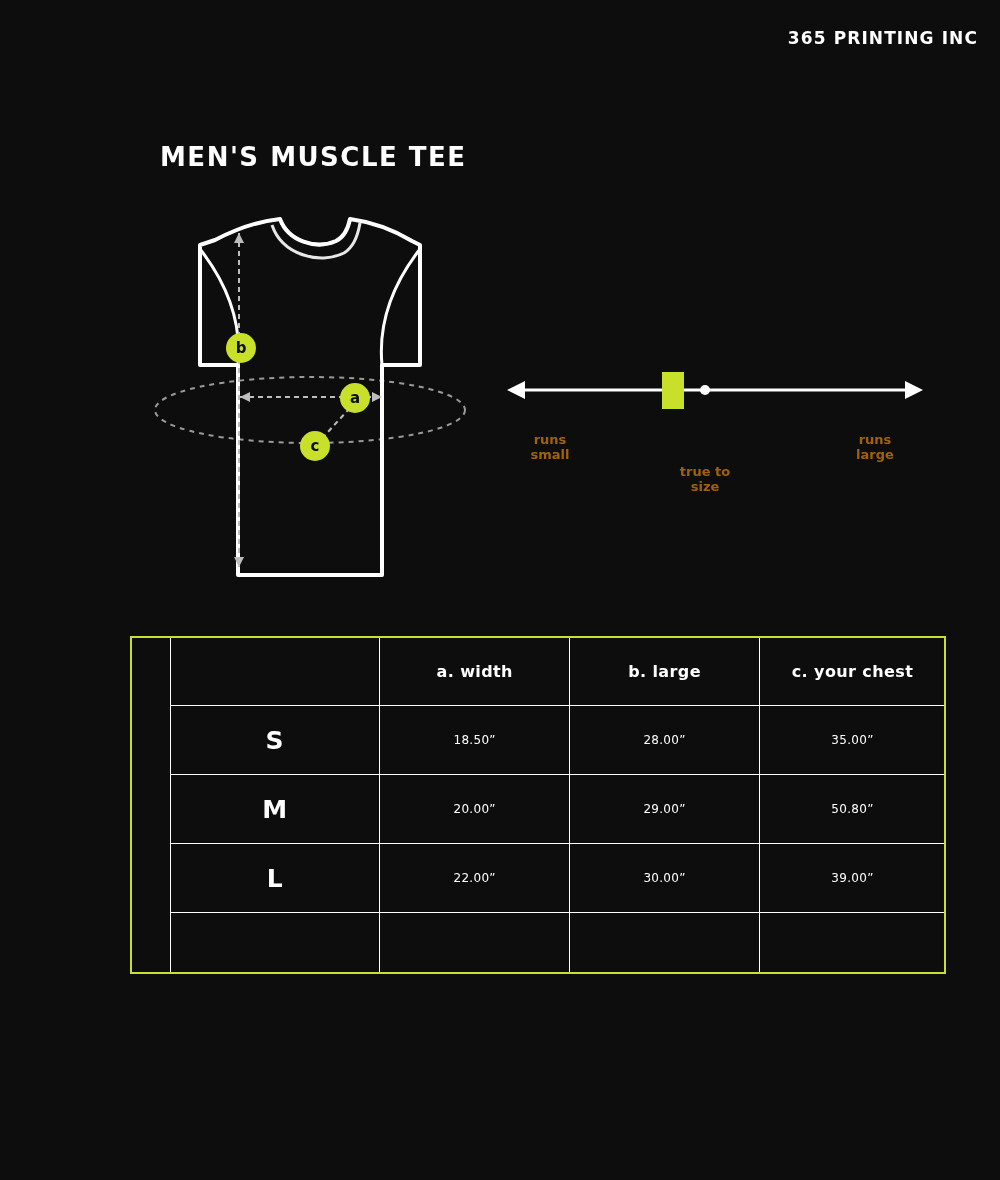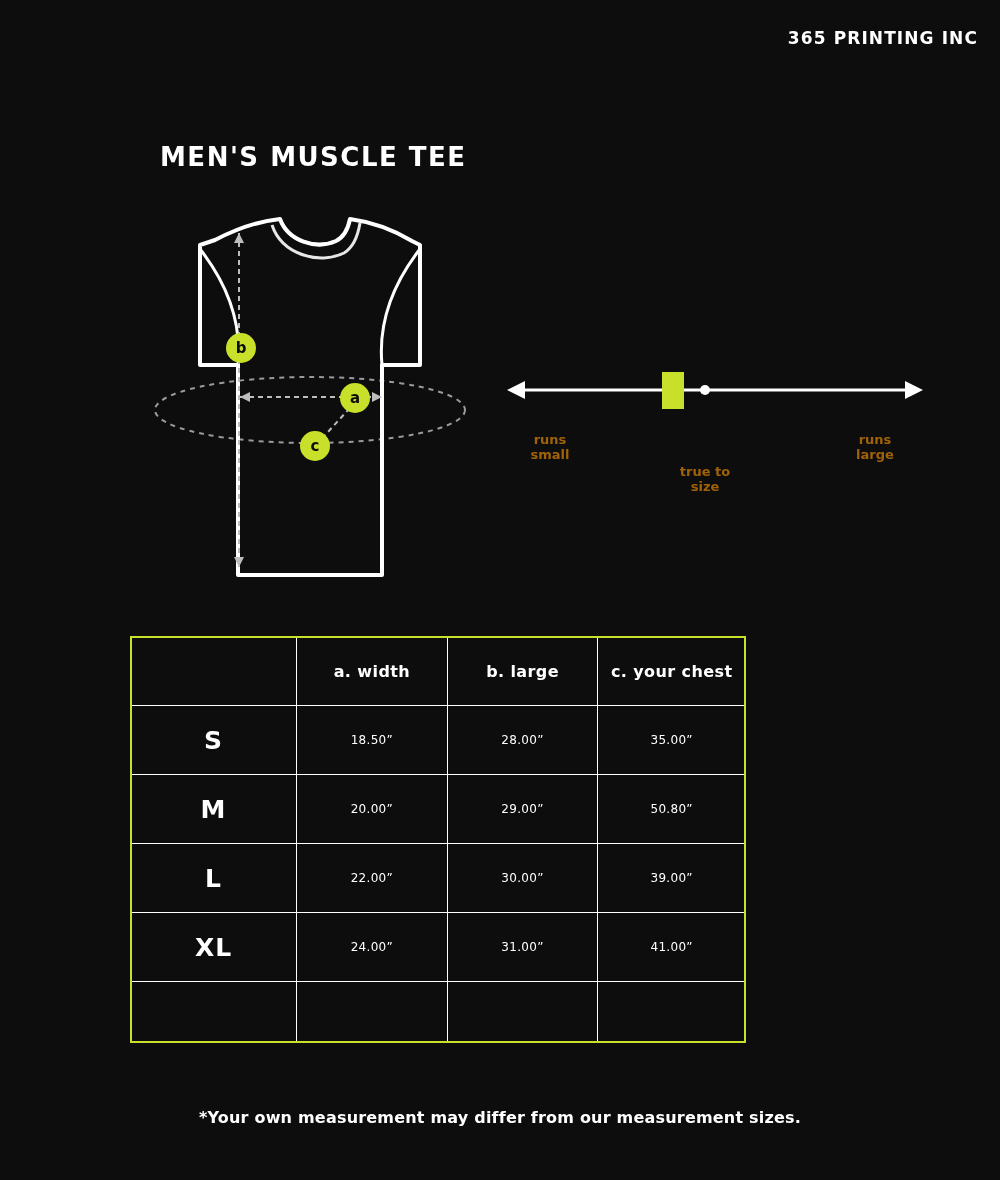--- a/index.html
+++ b/index.html
@@ -100,21 +100,22 @@
   }
   .lbl-small { left: 0px; top: 72px; }
   .lbl-true  { left: 155px; top: 72px; margin-top: 32px; }
   .lbl-large { left: 325px; top: 72px; }
 
   
   .table-wrap {
     position: absolute;
     left: 130px;
     top: 636px;
-    width: 616px;
+    width: 776px;
+    padding-left: 40px;
   }
   table.fit-table {
     border-collapse: collapse;
     width: 100%;
     table-layout: fixed;
   }
   table.fit-table td, table.fit-table th {
     border: 1px solid #ffffff;
     text-align: center;
     color: #ffffff;
@@ -246,30 +247,23 @@
           <td>20.00”</td>
           <td>29.00”</td>
           <td>50.80”</td>
         </tr>
         <tr>
           <td class="size-cell">L</td>
           <td>22.00”</td>
           <td>30.00”</td>
           <td>39.00”</td>
         </tr>
-        <tr>
-          <td class="size-cell">XL</td>
-          <td>24.00”</td>
-          <td>31.00”</td>
-          <td>41.00”</td>
-        </tr>
         <tr class="empty-row">
           <td class="size-cell"></td>
           <td></td>
           <td></td>
           <td></td>
         </tr>
       </tbody>
     </table>
   </div>
 
-  <div class="footnote">*Your own measurement may differ from our measurement sizes.</div>
 </div>
 
 </body></html>

